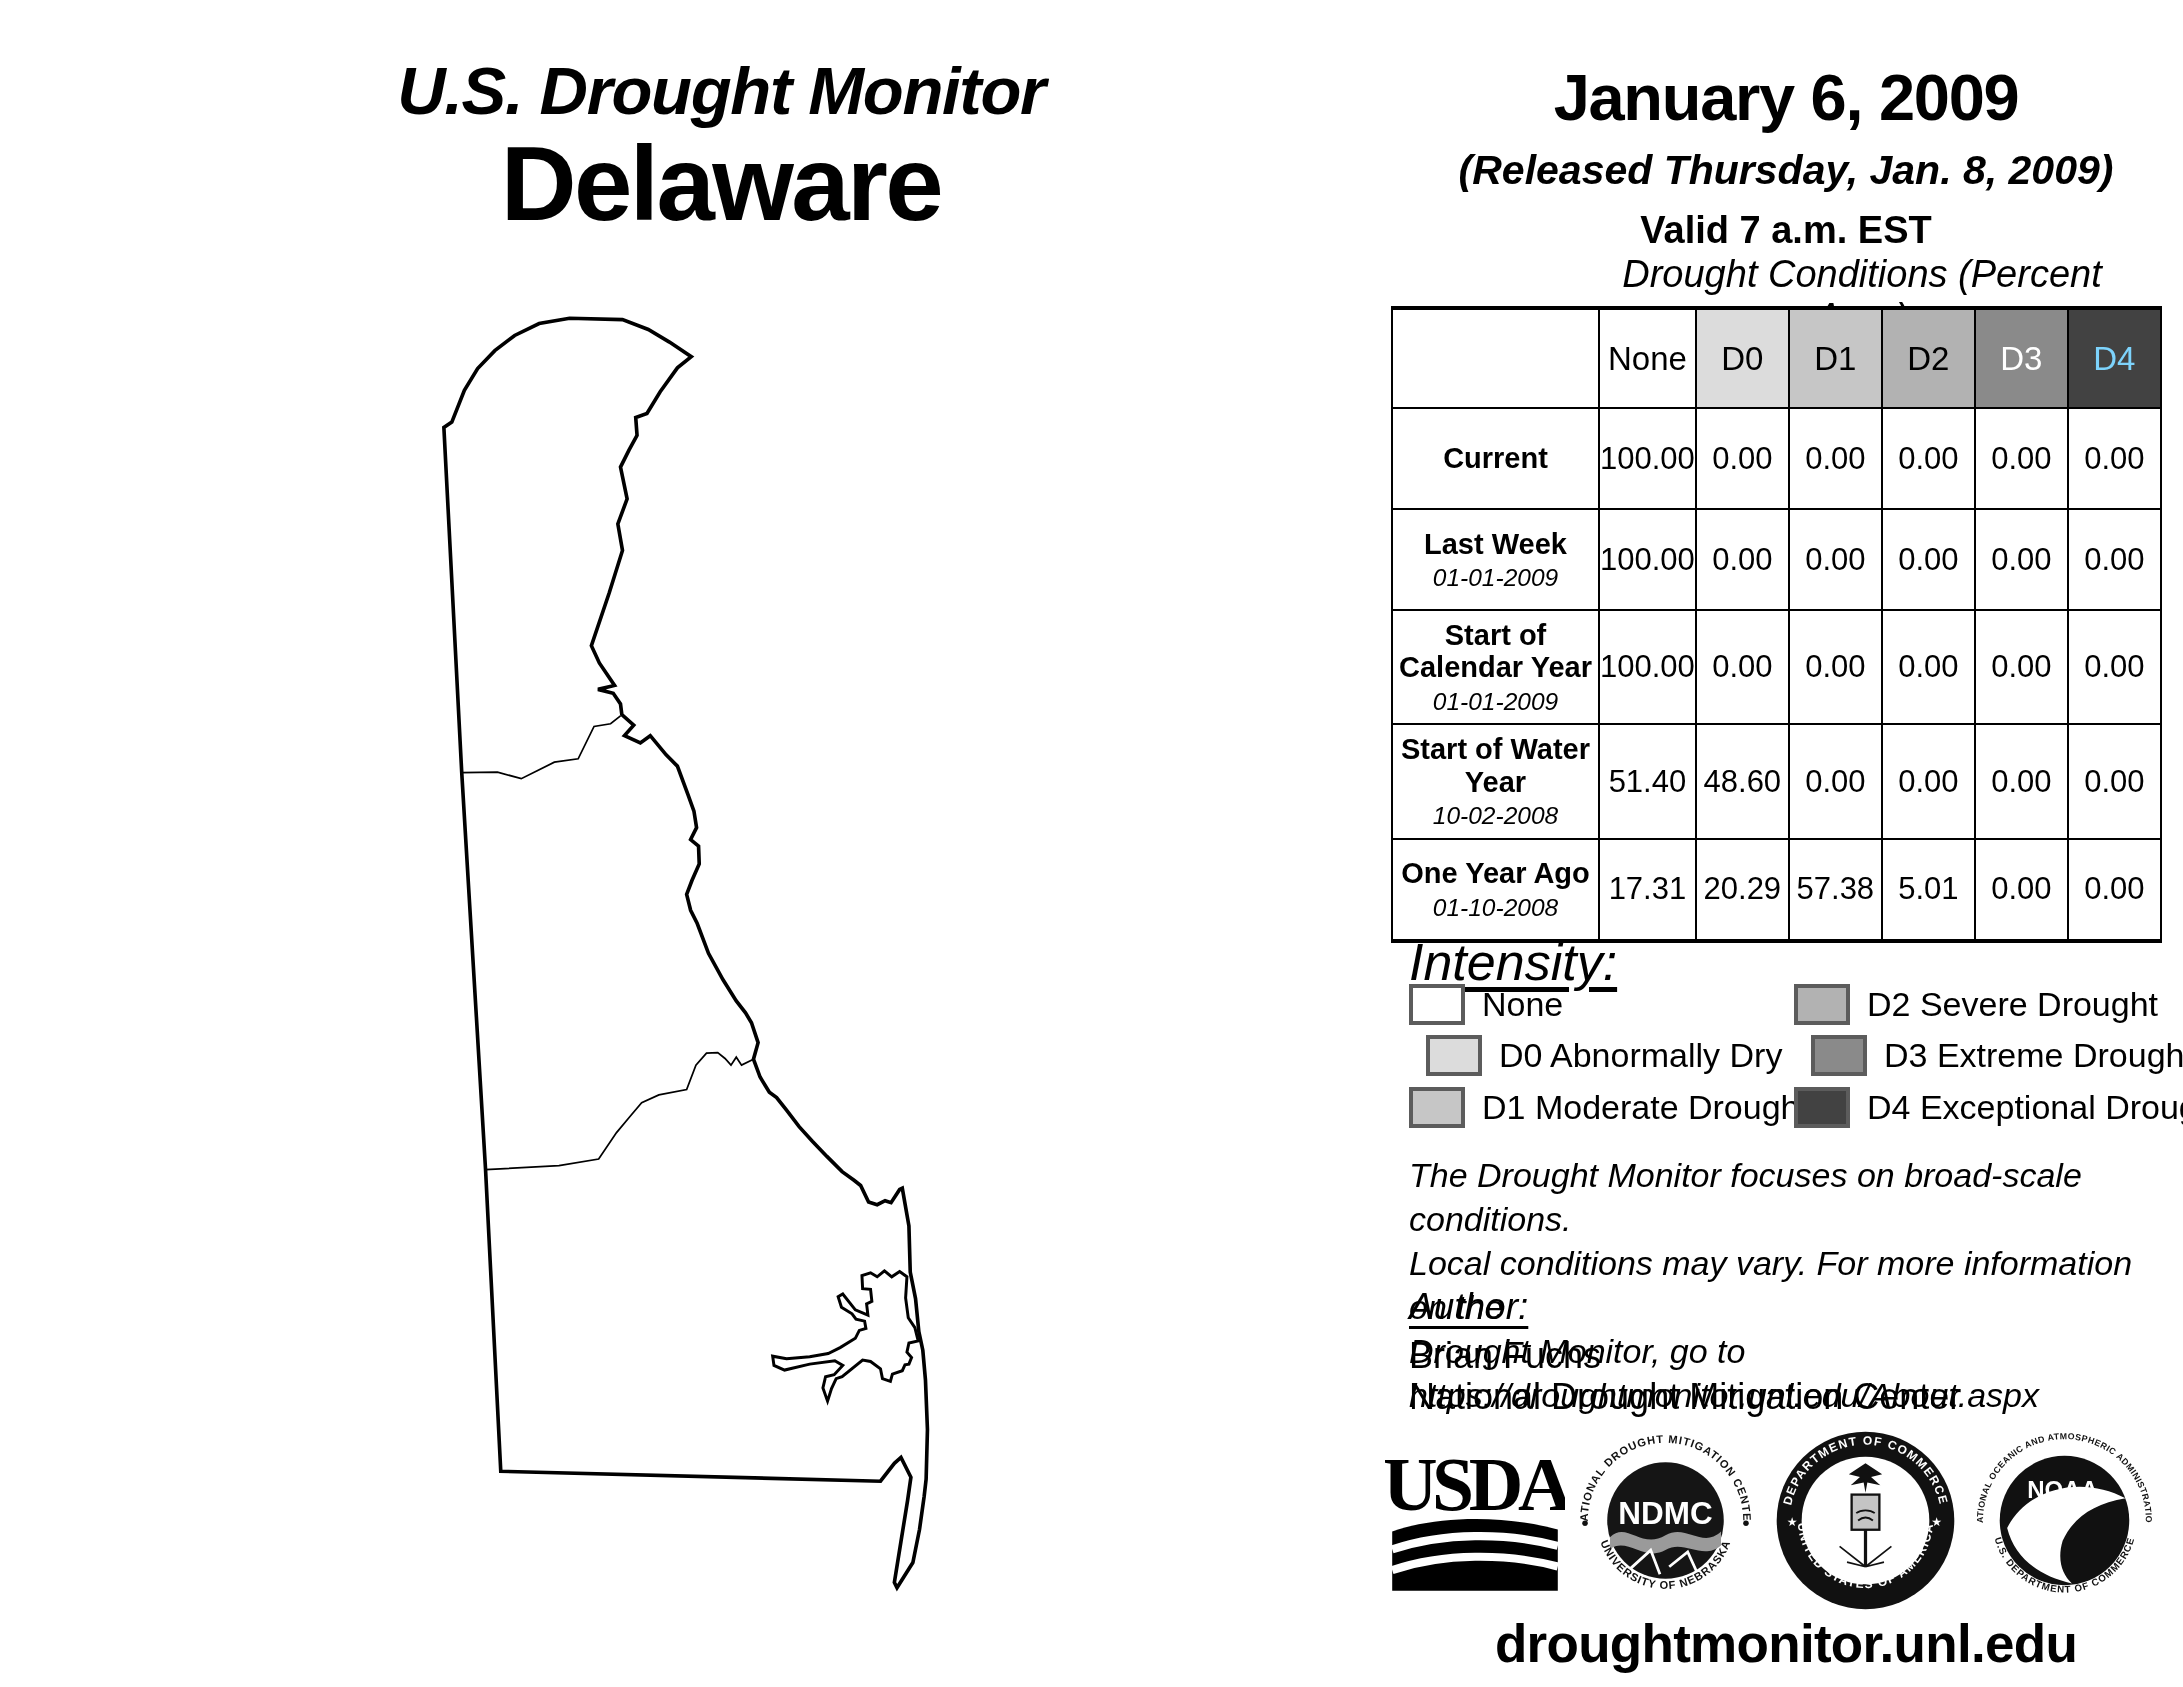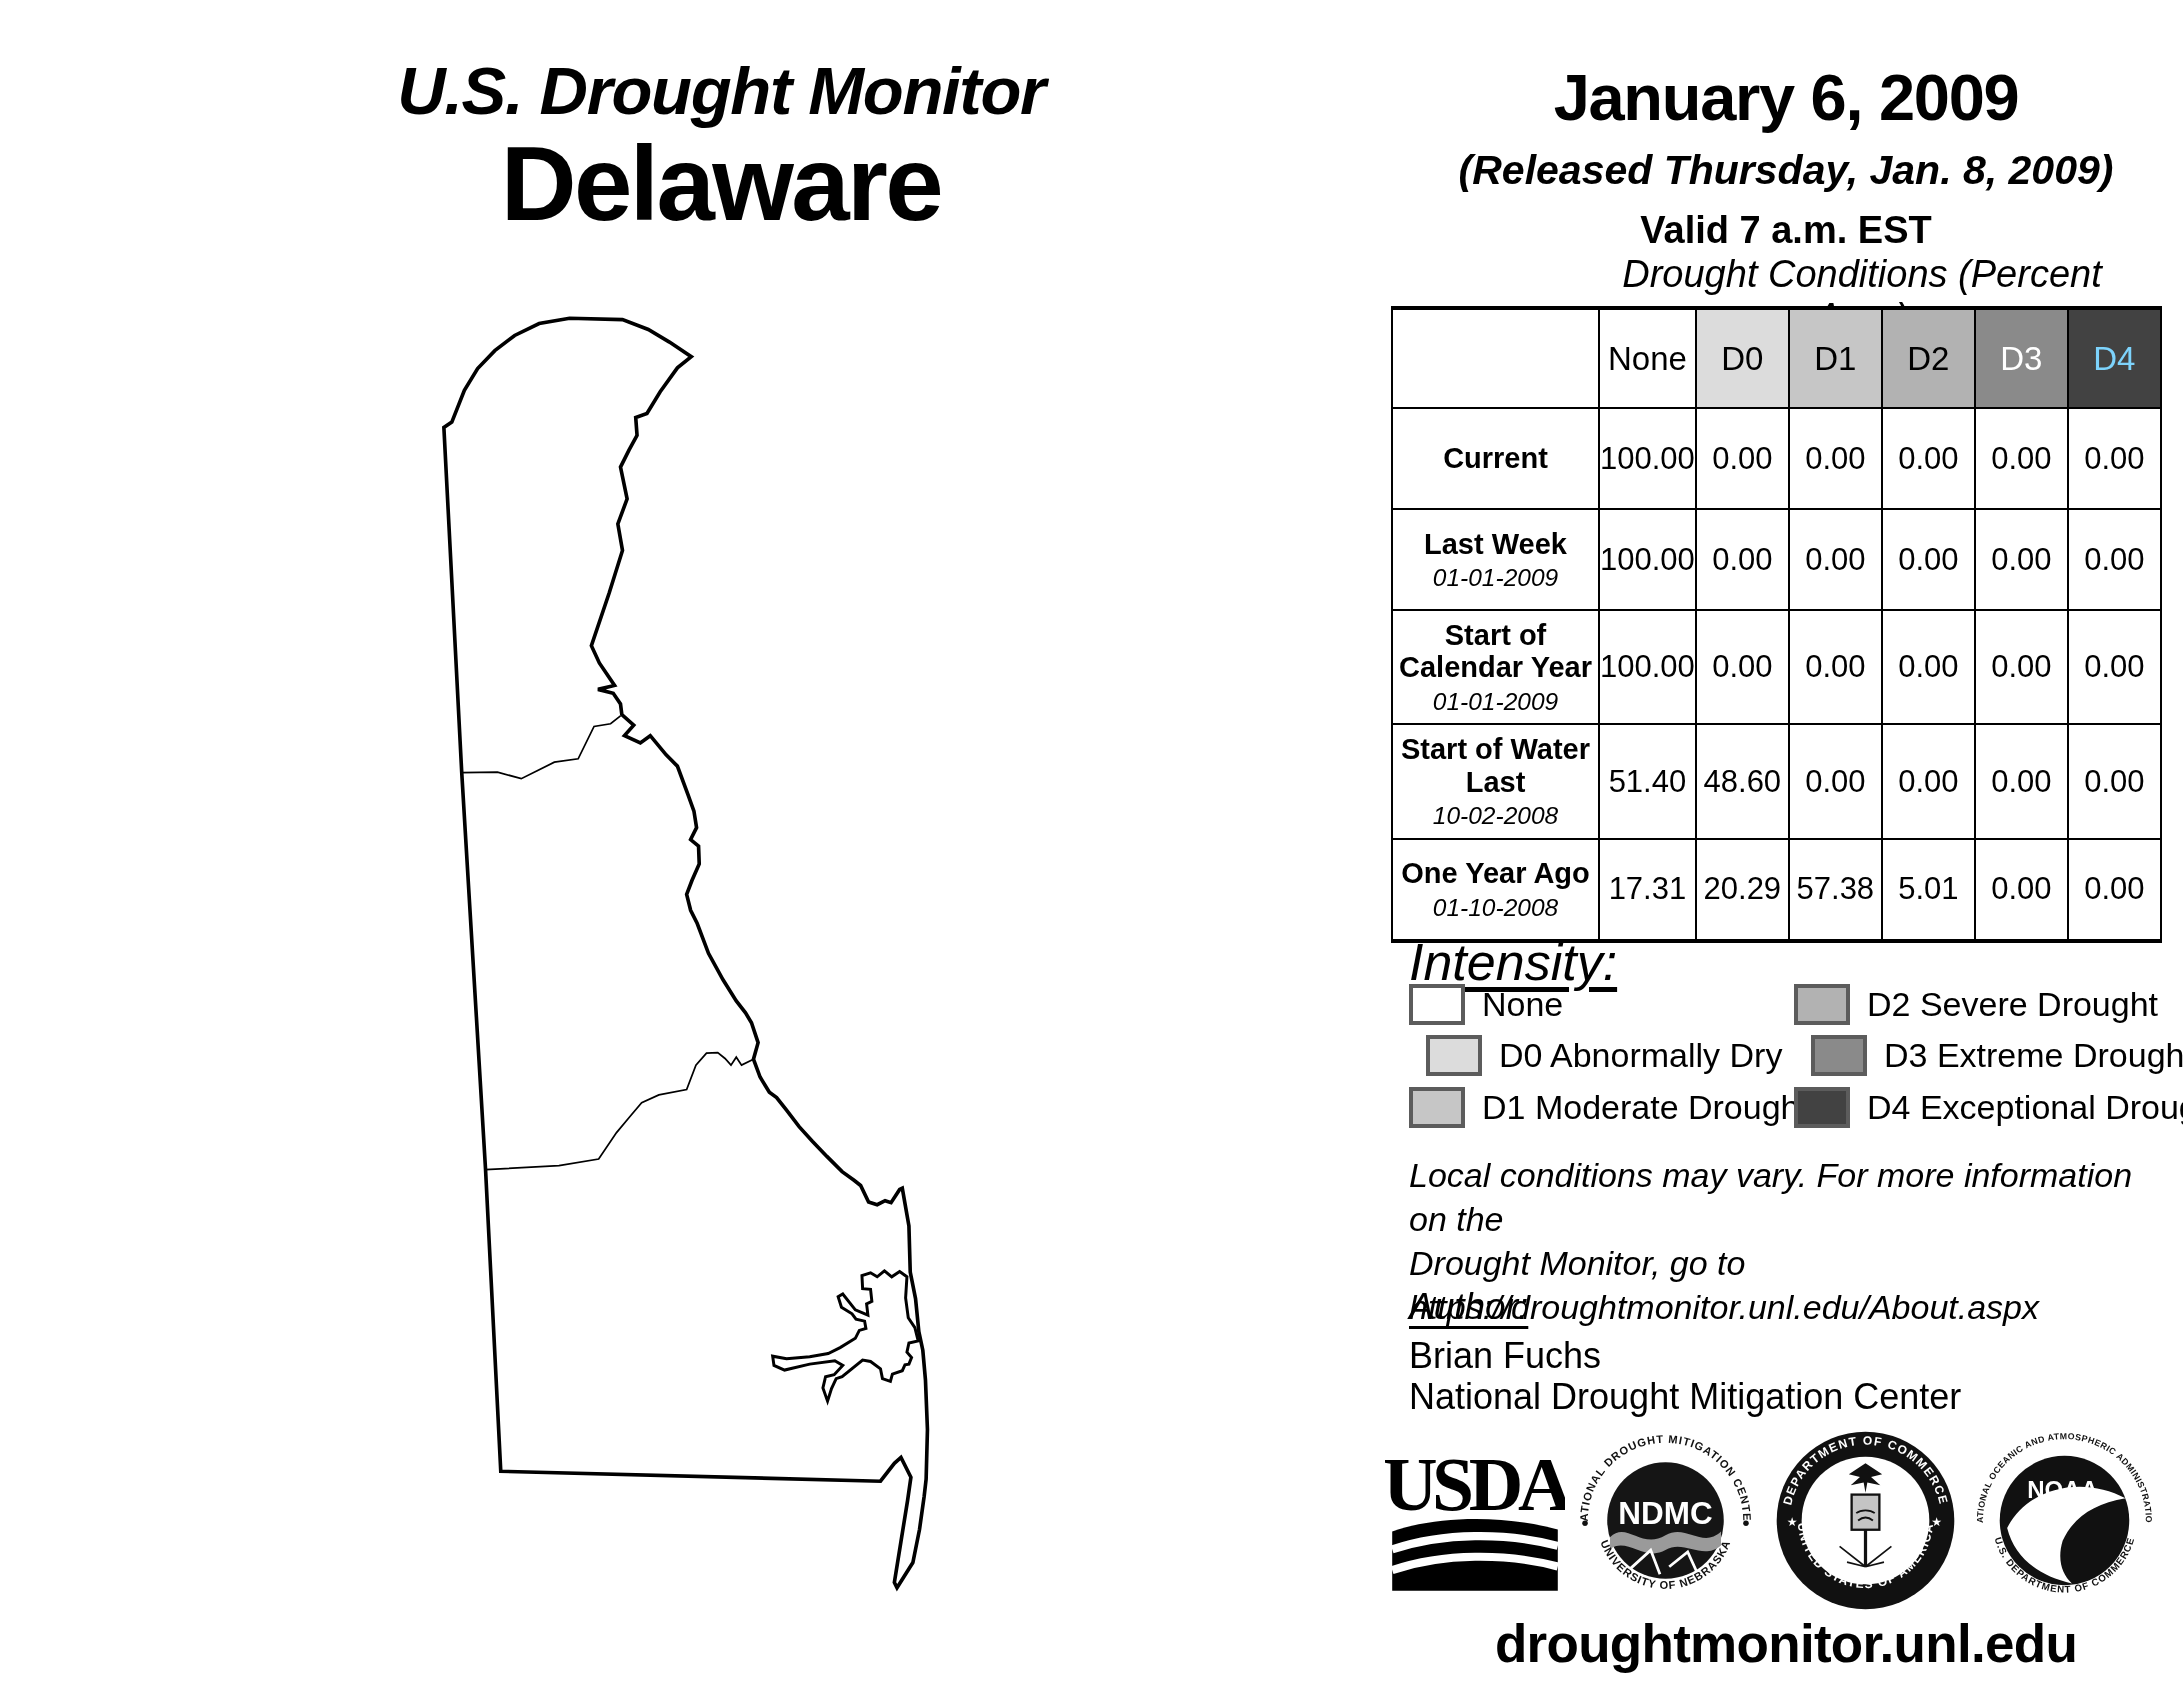--- a/index.html
+++ b/index.html
@@ -183,21 +183,21 @@
     <td class="c-data">100.00</td>
     <td class="c-data">0.00</td>
     <td class="c-data">0.00</td>
     <td class="c-data">0.00</td>
     <td class="c-data">0.00</td>
     <td class="c-data last-col">0.00</td>
   </tr>
 
   <tr class="datarow">
     <td class="c-label rowlabel">
-      <div>Start of Water Last</div>
+      <div>Start of Water Year</div>
           <div class="rowdate">10-02-2008</div>
         </td>
     <td class="c-data">51.40</td>
     <td class="c-data">48.60</td>
     <td class="c-data">0.00</td>
     <td class="c-data">0.00</td>
     <td class="c-data">0.00</td>
     <td class="c-data last-col">0.00</td>
   </tr>
 
@@ -237,20 +237,21 @@
 <div class="abs leg-col2 leg-r2 leg-item">
   <span class="sw sw-d3"></span>
   <span class="leg-label">D3 Extreme Drought</span>
 </div>
 <div class="abs leg-col2 leg-r3 leg-item">
   <span class="sw sw-d4"></span>
   <span class="leg-label">D4 Exceptional Drought</span>
 </div>
 
 <div class="abs disclaimer">
+  <div>The Drought Monitor focuses on broad-scale conditions.</div>
   <div>Local conditions may vary. For more information on the</div>
   <div>Drought Monitor, go to https://droughtmonitor.unl.edu/About.aspx</div>
 </div>
 
 <div class="abs author-h">Author:</div>
 <div class="abs author-name">Brian Fuchs</div>
 <div class="abs author-org">National Drought Mitigation Center</div>
 
 <div class="abs logo-usda">
   <svg viewBox="0 0 200 170" width="180" height="159">

